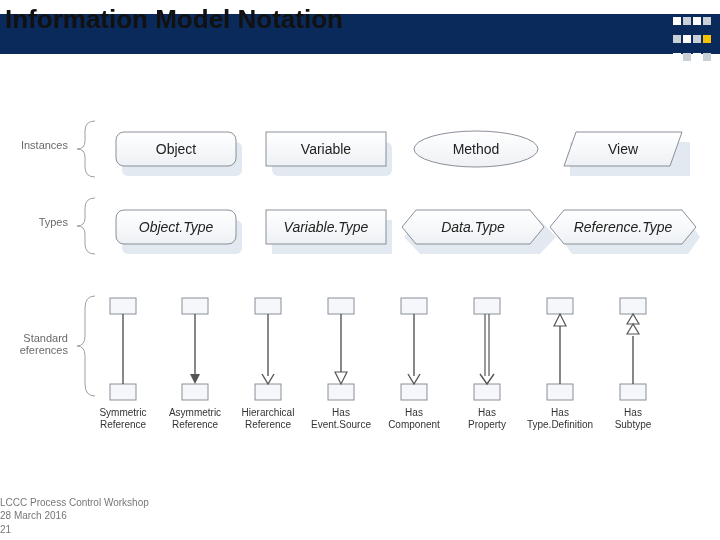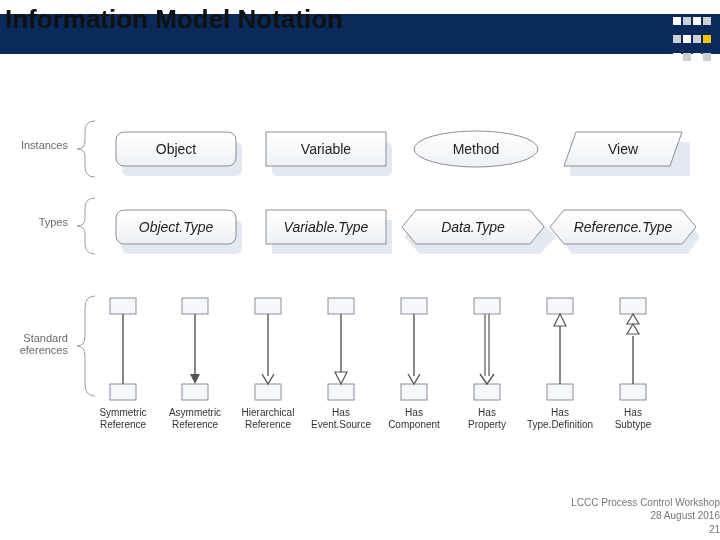--- a/index.html
+++ b/index.html
@@ -10,21 +10,21 @@
   .pix span{display:inline-block;width:8px;height:8px;margin:1px;vertical-align:top}
   .pix .w{background:#fff}
   .pix .g{background:#c9d0d6}
   .pix .y{background:#f5c400}
   .content{position:relative;padding:30px 28px 0 20px}
   .diagram-svg{display:block}
   .row-label{font:11px Verdana,Geneva,sans-serif;fill:#6a6a6a}
   .box-text{font:14px Verdana,Geneva,sans-serif;fill:#222;text-anchor:middle}
   .box-text-it{font:italic 14px Verdana,Geneva,sans-serif;fill:#222;text-anchor:middle}
   .ref-text{font:10px Verdana,Geneva,sans-serif;fill:#333;text-anchor:middle}
-  .footer{position:absolute;bottom:4px;left:0;right:0;text-align:right;font-size:10px;color:#777;line-height:1.35}
+  .footer{position:absolute;bottom:4px;left:0;right:0;text-align:left;font-size:10px;color:#777;line-height:1.35}
 </style>
 </head>
 <body>
 
 <div class="title-bar">
   <div class="band"></div>
   <h1>Information Model Notation</h1>
   <div class="pix">
     <span class="w"></span><span class="g"></span><span class="w"></span><span class="g"></span><br>
     <span class="g"></span><span class="w"></span><span class="g"></span><span class="y"></span><br>
@@ -166,15 +166,15 @@
       <polygon points="613,238 607,248 619,248" fill="#fff" stroke="#555" stroke-width="1.2"></polygon>
       <text class="ref-text" x="613" y="330">Has</text>
       <text class="ref-text" x="613" y="342">Subtype</text>
     </g>
   </g>
 </svg>
 </div>
 
 <div class="footer">
   <span>LCCC Process Control Workshop</span><br>
-  <span>28 August 2016</span><br>
+  <span>28 March 2016</span><br>
   <span>21</span>
 </div>
 
 </body></html>

